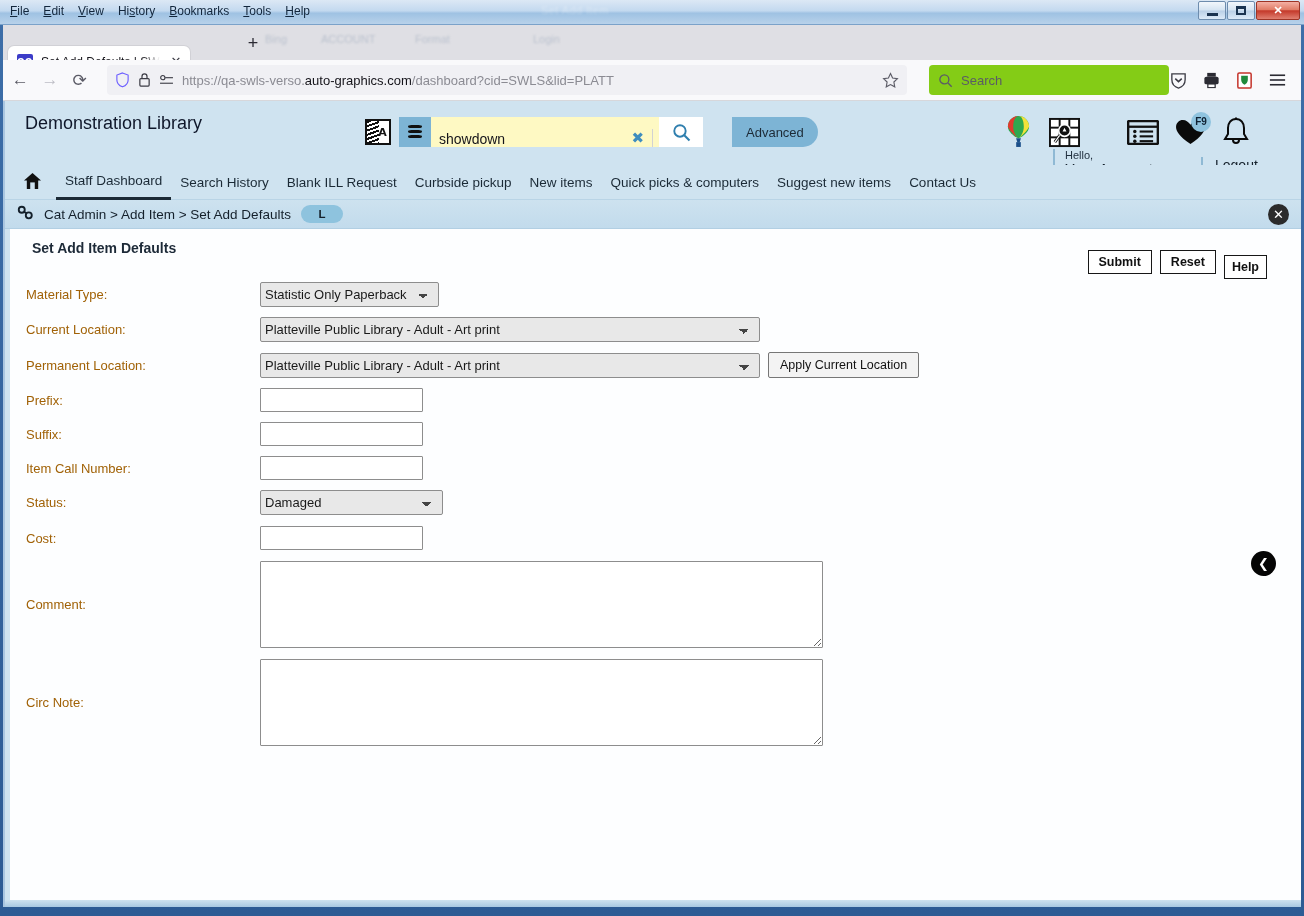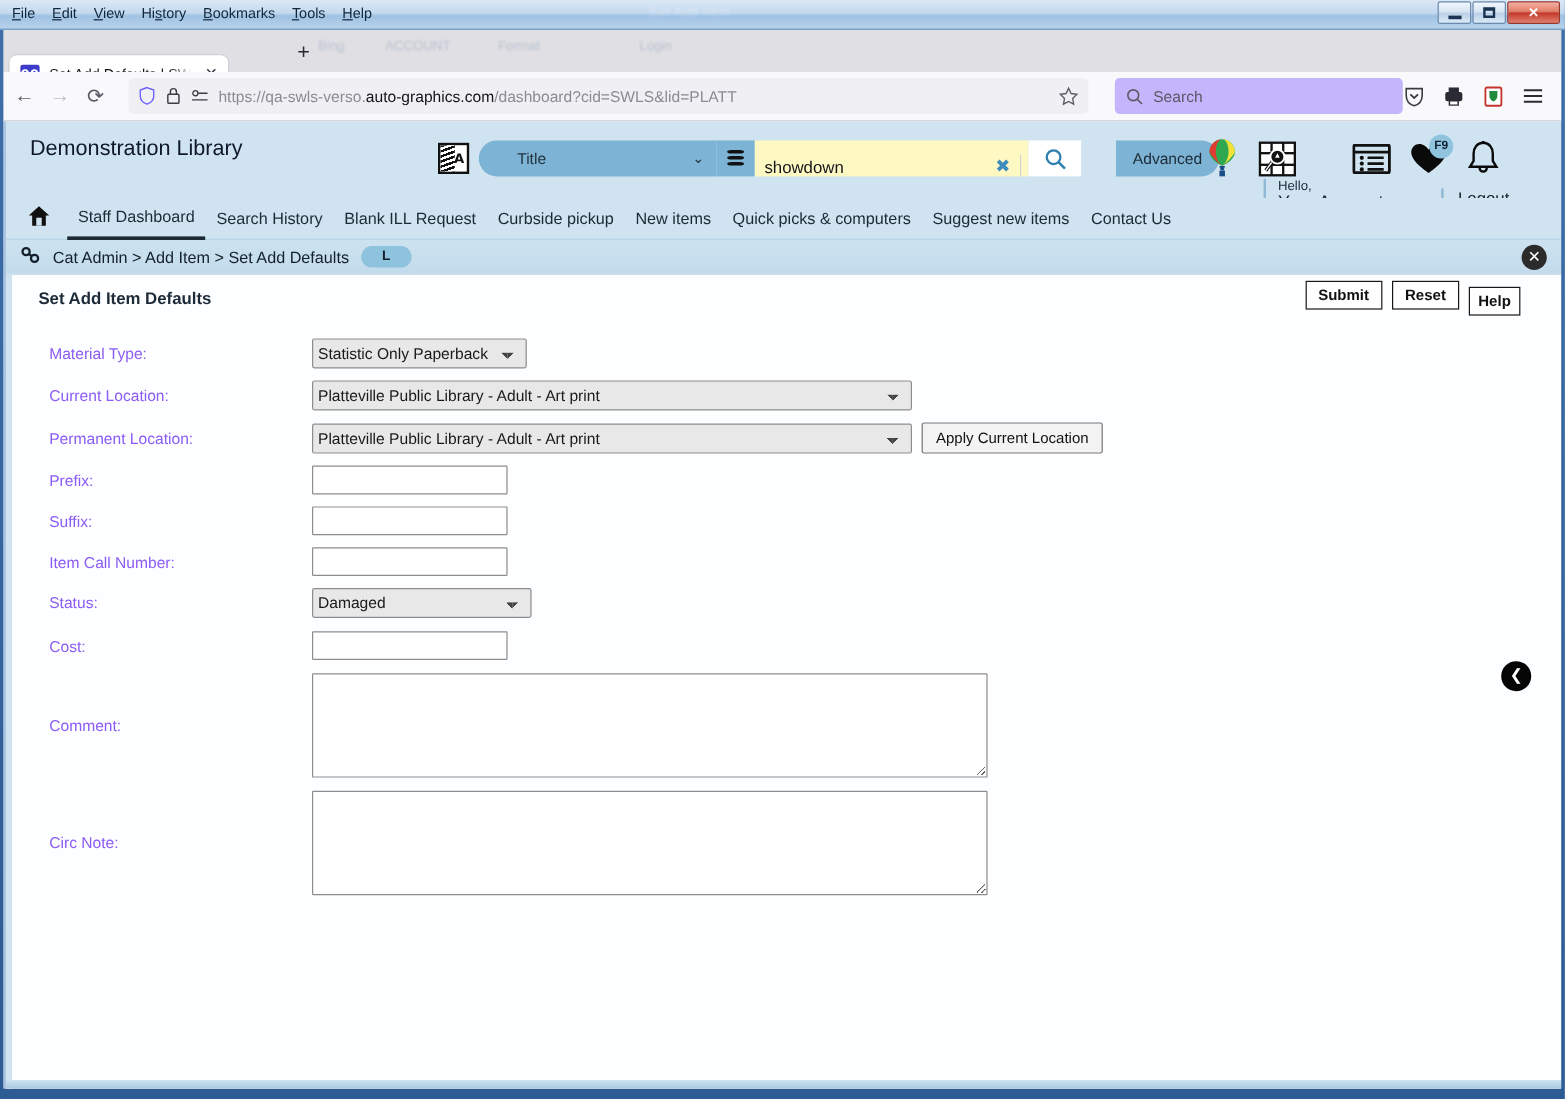--- a/index.html
+++ b/index.html
@@ -109,21 +109,21 @@
     background: #f0f0f4; border-radius: 4px;
     display: flex; align-items: center; padding: 0 8px; gap: 8px;
   }
   .url-text {
     flex: 1 1 auto; font-size: 13px; color: #8b8b93; white-space: nowrap; overflow: hidden;
   }
   .url-text b { color: #15141a; font-weight: normal; }
   .ico { flex: 0 0 auto; display: inline-flex; align-items: center; justify-content: center; }
   .searchbar {
     flex: 0 0 240px; height: 30px; margin-left: 22px;
-    background: #c4b5fd; border-radius: 4px;
+    background: #84cc16; border-radius: 4px;
     display: flex; align-items: center; padding: 0 9px; gap: 8px;
     font-size: 13px; color: #5b5b66;
   }
   .tool-icons { margin-left: auto; display: flex; align-items: center; gap: 14px; padding-right: 14px; }
   .tool-icons > span { cursor: pointer; display: inline-flex; }
 
   
   #page {
     position: absolute; left: 3px; top: 101px; width: 1298px; height: 806px;
     background: #fdfeff; overflow: hidden;
@@ -246,33 +246,33 @@
   }
 
   .form-area {
     position: relative; background: #fdfeff; height: 690px;
     border-left: 5px solid #cfe3f0;
   }
   .ftitle {
     position: absolute; left: 22px; top: 11px;
     font-size: 14px; font-weight: bold; color: #1d2a38;
   }
-  .fbuttons { position: absolute; right: 34px; top: 5px; display: flex; gap: 8px; align-items: flex-start; }
+  .fbuttons { position: absolute; right: 34px; top: 21px; display: flex; gap: 8px; align-items: flex-start; }
   .fbtn {
     border: 1px solid #171717; background: #fff;
     font-family: "Liberation Sans", sans-serif;
     font-size: 12.5px; font-weight: bold; color: #111;
     padding: 4px 10px; cursor: pointer; border-radius: 0;
   }
   .fbtn.help { padding: 4px 7px; margin-top: 5px; }
 
   .rows { position: absolute; left: 0; top: 48px; width: 100%; }
   .row { display: flex; align-items: center; }
   .row .lbl {
-    width: 250px; padding-left: 31px; font-size: 13px; color: #8b5cf6;
+    width: 250px; padding-left: 16px; font-size: 13px; color: #a16207;
   }
   select.fsel {
     font-family: "Liberation Sans", sans-serif; font-size: 13px; color: #1a1a1a;
     background: #e8e8e8; border: 1px solid #8d8d8d; height: 25px; padding: 2px 4px;
     border-radius: 2px; -webkit-appearance: none; appearance: none;
     background-image: linear-gradient(45deg,transparent 50%,#444 50%),linear-gradient(135deg,#444 50%,transparent 50%);
     background-position: calc(100% - 15px) 11px, calc(100% - 10px) 11px;
     background-size: 5px 5px, 5px 5px;
     background-repeat: no-repeat;
     padding-right: 26px;
@@ -425,24 +425,20 @@
 
   <div id="page">
 
     <div class="site-header">
       <div class="site-title">Demonstration Library</div>
 
       <div class="search-cluster">
         <div class="lang-icon">
             <span>A</span>
           </div>
-        <div class="sel-pill">
-          <span>Title</span>
-          <span class="chev">⌄</span>
-        </div>
         <div class="db-icon">
           <span class="db-stack">
               <i></i>
               <i></i>
               <i></i>
             </span>
         </div>
         <div class="search-field">
           <span class="q">showdown</span>
           <span class="clear-x">✖</span>

